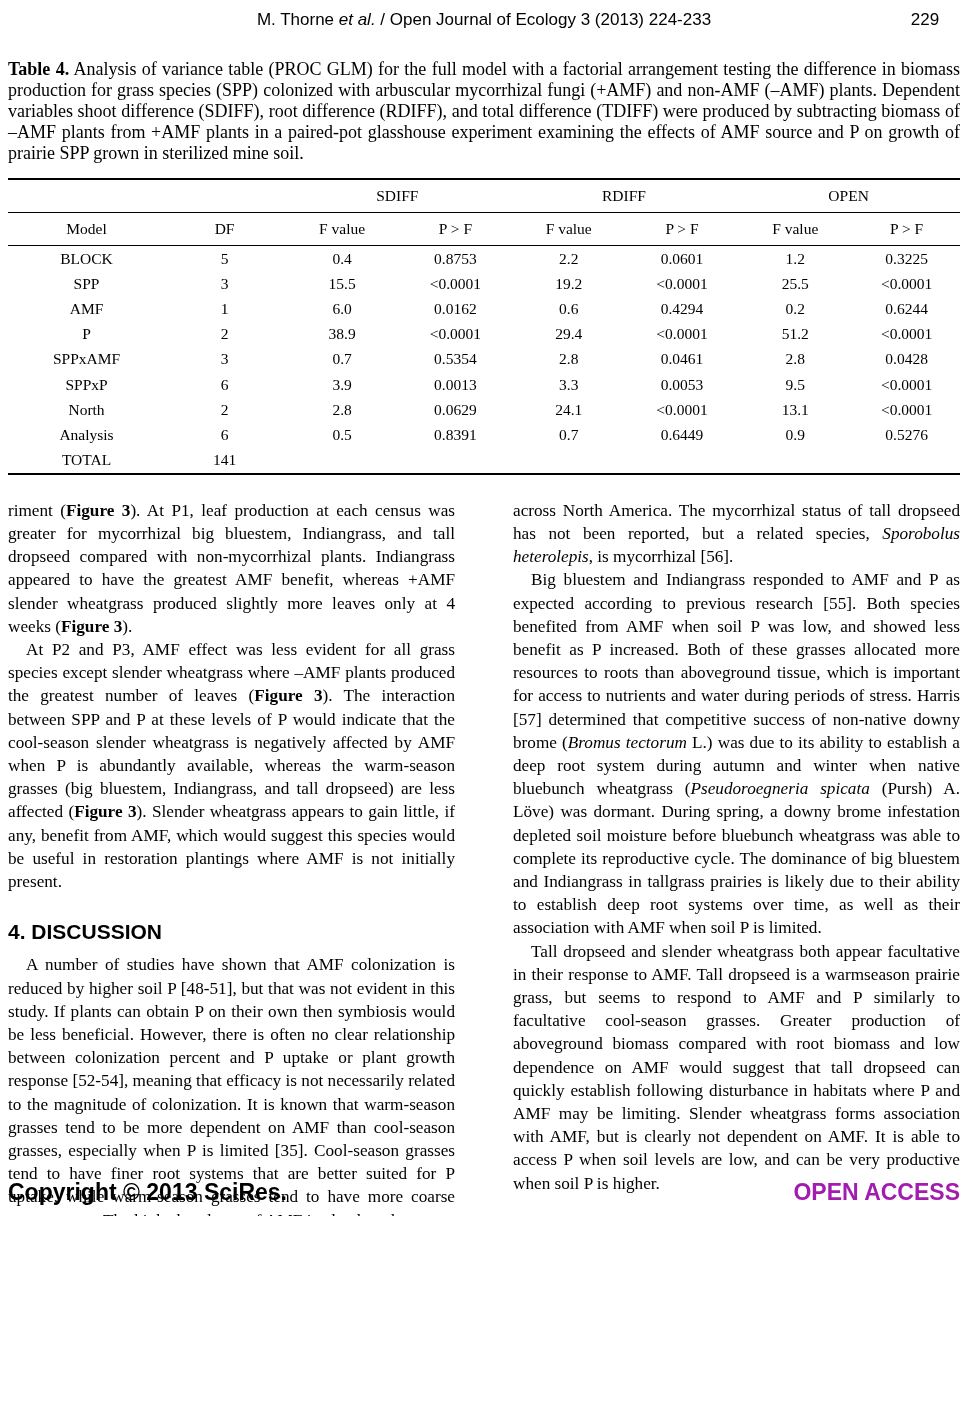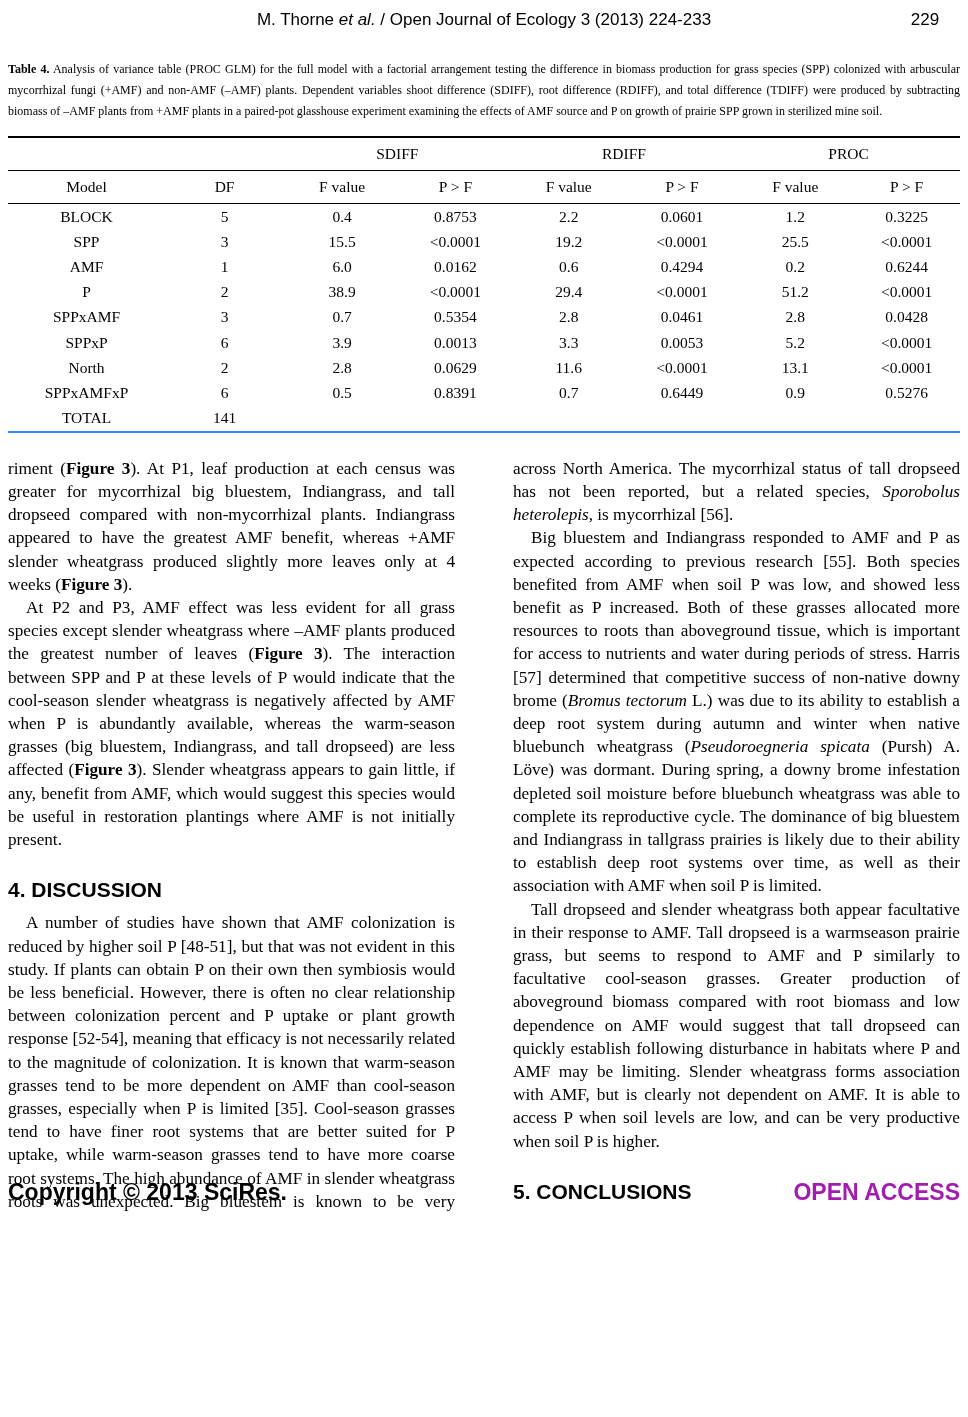--- a/index.html
+++ b/index.html
@@ -21,32 +21,32 @@
     font-family: "Liberation Sans", sans-serif;
     font-size: 17px;
     margin-top: 4px;
   }
   .running-title { grid-column: 2; text-align: center; }
   .running-title .seg-i { font-style: italic; }
   .page-number { text-align: center; }
 
   .table-caption {
     margin-top: 29px;
-    font-size: 12px;
+    font-size: 18px;
     line-height: 21px;
     text-align: justify;
   }
 
   table.anova {
     width: 100%;
     margin-top: 14px;
     border-collapse: collapse;
     font-size: 15.5px;
     border-top: 2px solid #000;
-    border-bottom: 2px solid #3b82f6;
+    border-bottom: 2px solid #000000;
   }
   table.anova th, table.anova td {
     font-weight: normal;
     text-align: center;
     vertical-align: middle;
   }
   table.anova thead tr.group-row th {
     padding: 7px 2px;
     border-bottom: 1.5px solid #000;
   }
@@ -114,21 +114,21 @@
       <col style="width:12.2%">
       <col style="width:11.6%">
       <col style="width:12.2%">
       <col style="width:11.2%">
     </colgroup>
     <thead>
       <tr class="group-row">
         <th colspan="2"></th>
         <th colspan="2">SDIFF</th>
         <th colspan="2">RDIFF</th>
-        <th colspan="2">PROC</th>
+        <th colspan="2">OPEN</th>
       </tr>
       <tr class="header-row">
         <th>Model</th>
         <th>DF</th>
         <th>F value</th>
         <th>P &gt; F</th>
         <th>F value</th>
         <th>P &gt; F</th>
         <th>F value</th>
         <th>P &gt; F</th>
@@ -185,35 +185,35 @@
           <td>2.8</td>
           <td>0.0428</td>
         </tr>
         <tr>
           <td>SPPxP</td>
           <td>6</td>
           <td>3.9</td>
           <td>0.0013</td>
           <td>3.3</td>
           <td>0.0053</td>
-          <td>5.2</td>
+          <td>9.5</td>
           <td>&lt;0.0001</td>
         </tr>
         <tr>
           <td>North</td>
           <td>2</td>
           <td>2.8</td>
           <td>0.0629</td>
-          <td>11.6</td>
+          <td>24.1</td>
           <td>&lt;0.0001</td>
           <td>13.1</td>
           <td>&lt;0.0001</td>
         </tr>
         <tr>
-          <td>SPPxAMFxP</td>
+          <td>Analysis</td>
           <td>6</td>
           <td>0.5</td>
           <td>0.8391</td>
           <td>0.7</td>
           <td>0.6449</td>
           <td>0.9</td>
           <td>0.5276</td>
         </tr>
         <tr>
           <td>TOTAL</td>

